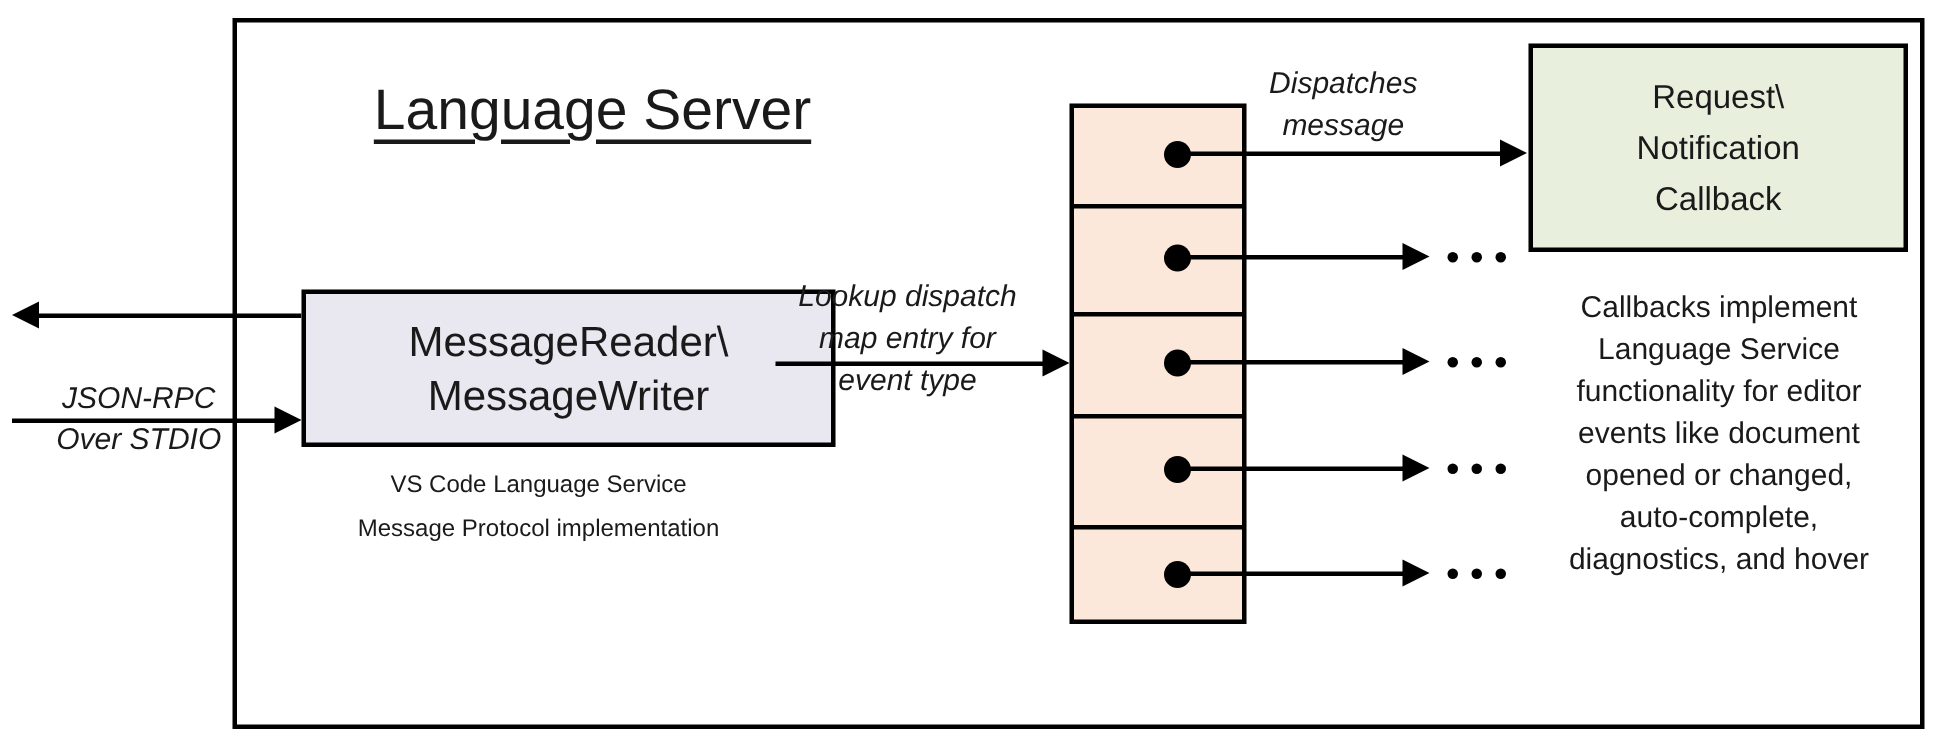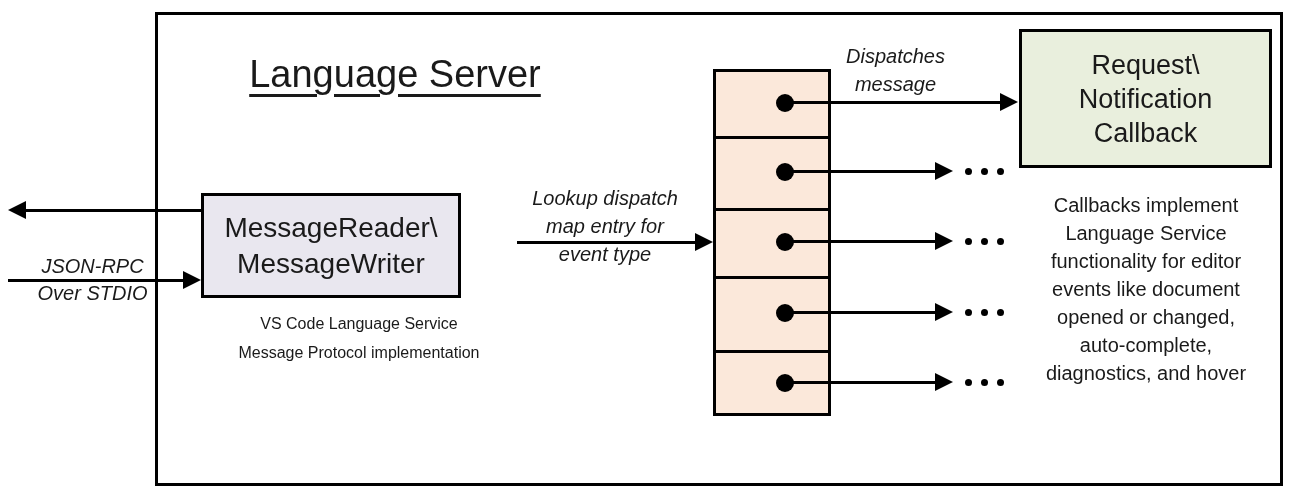--- a/index.html
+++ b/index.html
@@ -23,30 +23,30 @@
   .diagram-title{
     left:225px;top:52px;width:340px;
     font-size:38px;line-height:44px;text-align:center;
     text-decoration:underline;
     text-decoration-thickness:3px;
     text-underline-offset:7px;
   }
 
   
   .reader-box{
-    left:201px;top:193px;width:260px;height:105px;
+    left:201px;top:193px;width:356px;height:105px;
     background:#e9e7ef;border:3px solid #000;
     display:flex;flex-direction:column;align-items:center;justify-content:center;
     font-size:28px;line-height:36px;
   }
   .callback-box{
     left:1019px;top:29px;width:253px;height:139px;
     background:#e9efdd;border:3px solid #000;
     display:flex;align-items:center;justify-content:center;
-    font-size:27px;line-height:34px;text-align:center;
+    font-size:22px;line-height:34px;text-align:center;
   }
   .dispatch-map{
     left:713px;top:69px;width:118px;height:347px;
     background:#fbe8da;border:3px solid #000;
   }
   .map-sep{position:absolute;left:0;right:0;height:3px;background:#000;}
 
   
   .reader-caption{left:184px;top:309px;width:350px;font-size:16px;line-height:29px;}
   .io-label{left:25px;top:221px;width:135px;font-size:20px;line-height:27px;margin-top:32px;}

